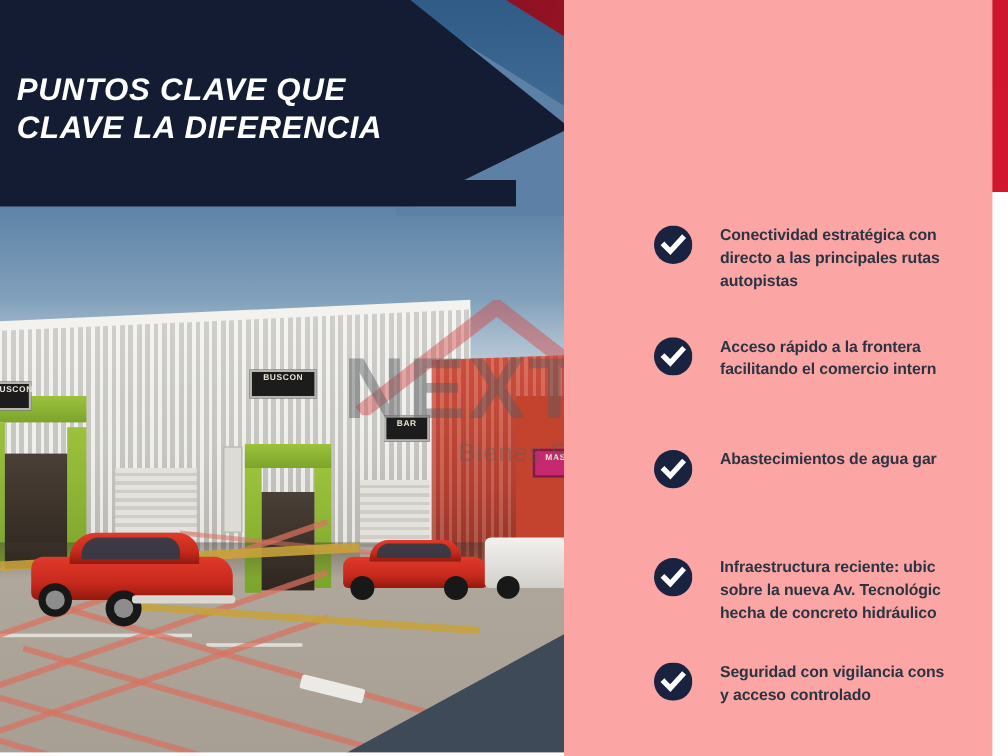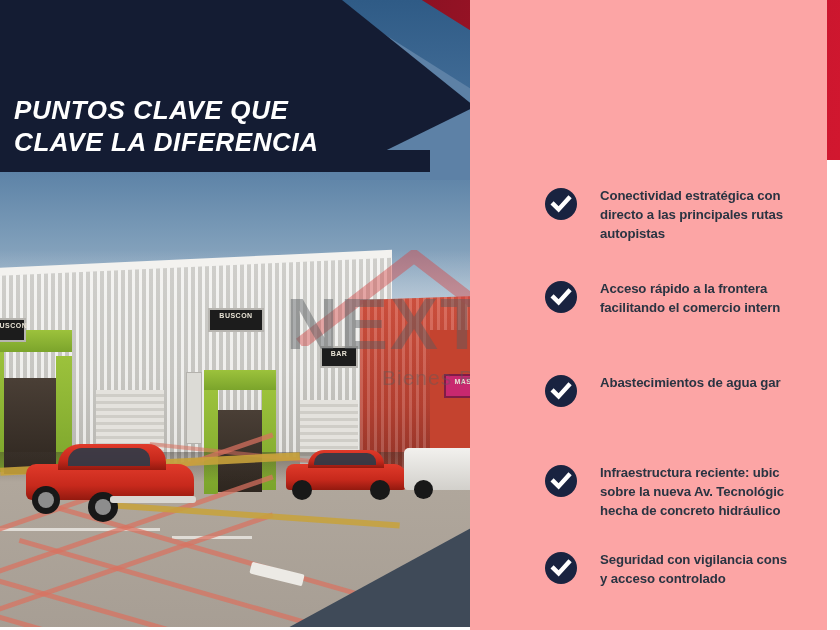--- a/index.html
+++ b/index.html
@@ -89,21 +89,21 @@
        background:linear-gradient(108deg,#7d1020 0%,#9c1326 34%,#c0152d 70%,#d2172f 100%);
        clip-path:polygon(0 0,100% 0,100% 100%,68% 100%,18% 0);}
   .blue-wedge{position:absolute;left:330px;top:0;width:200px;height:180px;
        background:#5d81a6;clip-path:polygon(0 0,100% 70%,100% 100%,0 100%);}
   .navy-banner{position:absolute;left:0;top:0;width:475px;height:172px;
        background:#141c33;clip-path:polygon(0 0,72% 0,100% 62%,72% 100%,0 100%);}
   .navy-strip-btm{position:absolute;left:0;top:150px;width:430px;height:22px;background:#141c33;}
 
   .title{position:absolute;left:14px;top:58px;width:420px;color:#ffffff;
        font-family:"Liberation Sans",sans-serif;font-weight:bold;font-style:italic;
-       font-size:26px;line-height:32px;letter-spacing:.6px;margin-top:36px;}
+       font-size:26px;line-height:32px;letter-spacing:.6px;}
   .title .l2{display:block;}
 
   
   .panel{position:absolute;left:470px;top:0;width:357px;height:630px;background:#fca5a5;}
   .panel-inner{position:absolute;left:0;top:0;width:357px;height:630px;}
   .bullets{position:absolute;left:75px;top:186px;width:290px;}
   .bullet{position:relative;display:block;min-height:56px;margin-bottom:30px;}
   .bullet .chk{position:absolute;left:0;top:2px;width:32px;height:32px;}
   .bullet .btxt{display:block;margin-left:55px;color:#2a3442;
        font-family:"Liberation Sans",sans-serif;font-weight:bold;font-size:13.2px;

